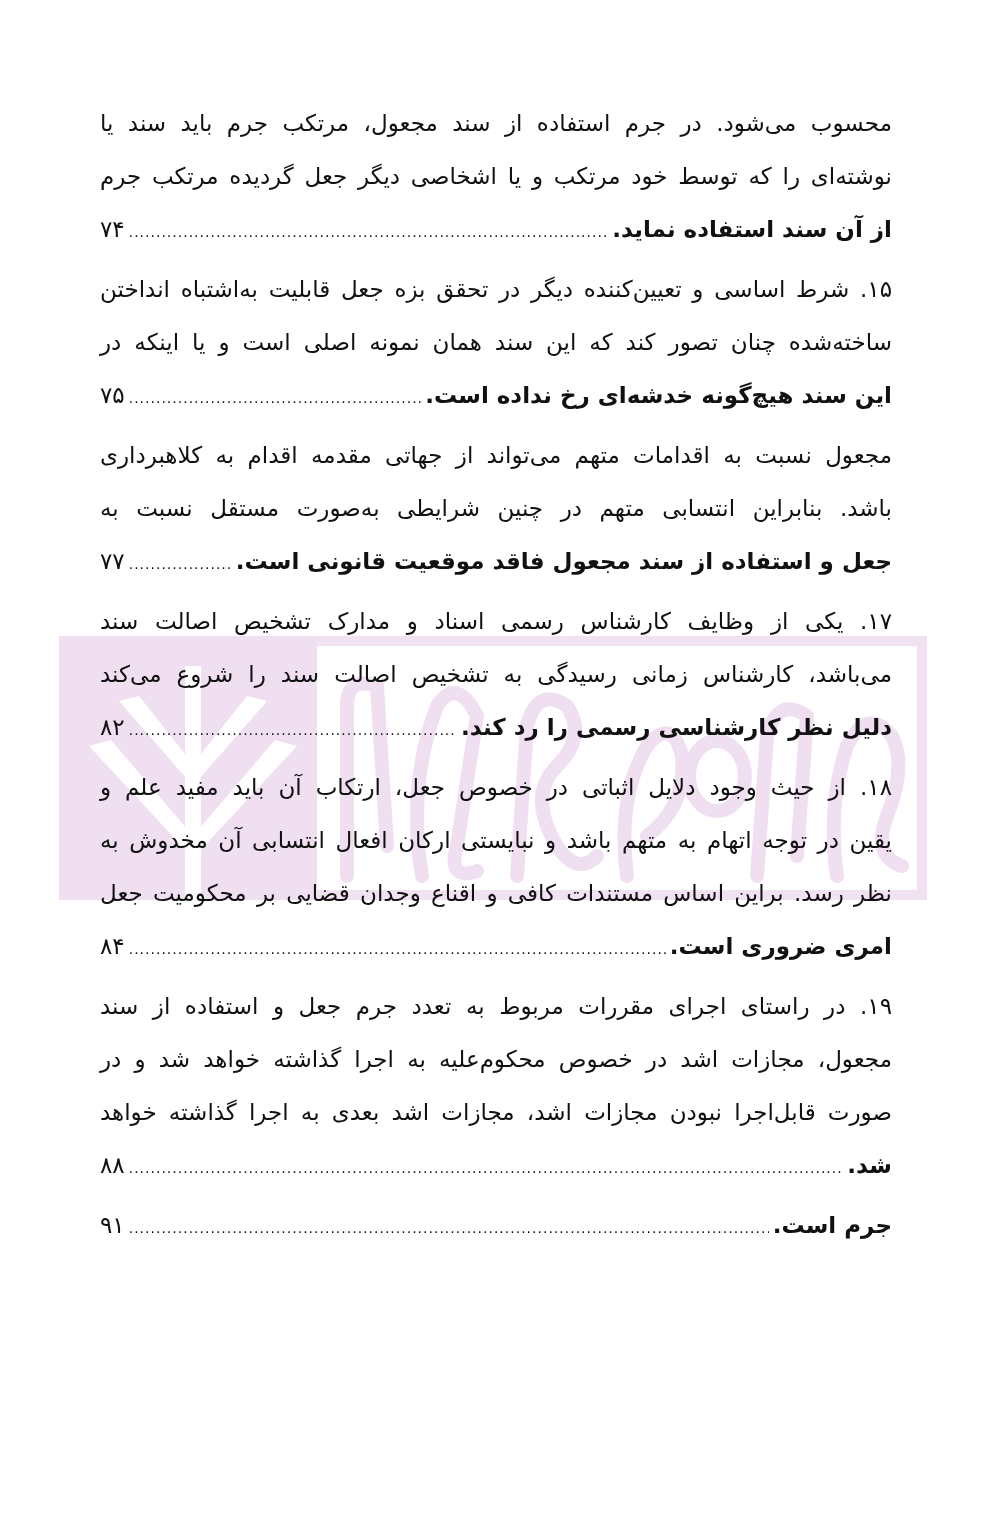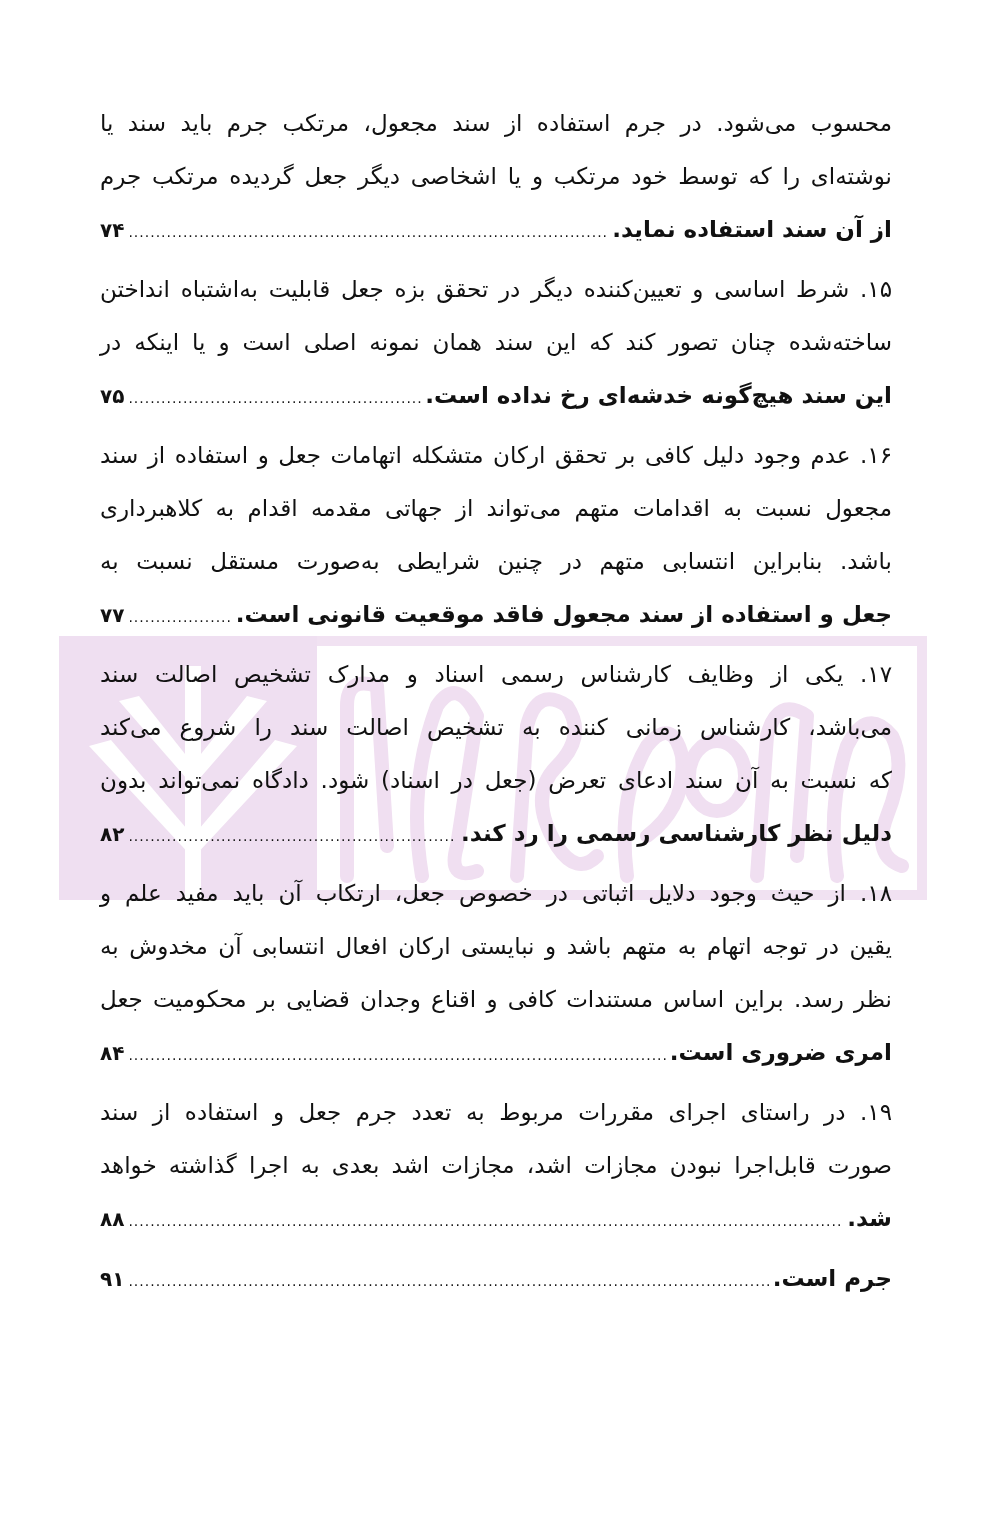--- a/index.html
+++ b/index.html
@@ -81,22 +81,22 @@
     overflow: hidden;
     white-space: nowrap;
     letter-spacing: 1px;
     font-size: 14px;
     margin: 0 4px;
     direction: ltr;
     text-align: left;
   }
   .line.last .page-num {
     flex: 0 0 auto;
-    font-size: 20px;
-    font-weight: bold;
+    font-size: 23px;
+    font-weight: normal;
   }
 </style>
 </head>
 <body>
 
 <div class="watermark">
   <div class="wm-frame"></div>
   <div class="wm-panel">
     <svg viewBox="0 0 258 264" preserveAspectRatio="none">
 
@@ -138,54 +138,53 @@
     <span class="line">۱۵. شرط اساسی و تعیین‌کننده دیگر در تحقق بزه جعل قابلیت به‌اشتباه انداختن</span>
     <span class="line">ساخته‌شده چنان تصور کند که این سند همان نمونه اصلی است و یا اینکه در</span>
     <span class="line last">
       <span class="txt">این سند هیچ‌گونه خدشه‌ای رخ نداده است.</span>
       <span class="dots">......................................................................................................................................................</span>
       <span class="page-num">۷۵</span>
     </span>
   </div>
 
   <div class="entry">
-    <span class="line">۱۶. عدم وجود دلیل کافی بر تحقق ارکان متشکله اتهامات جعل و استفاده از سند</span>
     <span class="line">مجعول نسبت به اقدامات متهم می‌تواند از جهاتی مقدمه اقدام به کلاهبرداری</span>
     <span class="line">باشد. بنابراین انتسابی متهم در چنین شرایطی به‌صورت مستقل نسبت به</span>
     <span class="line last">
       <span class="txt">جعل و استفاده از سند مجعول فاقد موقعیت قانونی است.</span>
       <span class="dots">......................................................................................................................................................</span>
       <span class="page-num">۷۷</span>
     </span>
   </div>
 
   <div class="entry">
     <span class="line">۱۷. یکی از وظایف کارشناس رسمی اسناد و مدارک تشخیص اصالت سند</span>
-    <span class="line">می‌باشد، کارشناس زمانی کننده به تشخیص اصالت سند را شروع می‌کند</span>
-    <span class="line">که نسبت به آن سند ادعای تعرض (جعل در اسناد) شود. دادگاه نمی‌تواند بدون</span>
+    <span class="line">می‌باشد، کارشناس زمانی رسیدگی به تشخیص اصالت سند را شروع می‌کند</span>
     <span class="line last">
       <span class="txt">دلیل نظر کارشناسی رسمی را رد کند.</span>
       <span class="dots">......................................................................................................................................................</span>
       <span class="page-num">۸۲</span>
     </span>
   </div>
 
   <div class="entry">
     <span class="line">۱۸. از حیث وجود دلایل اثباتی در خصوص جعل، ارتکاب آن باید مفید علم و</span>
     <span class="line">یقین در توجه اتهام به متهم باشد و نبایستی ارکان افعال انتسابی آن مخدوش به</span>
     <span class="line">نظر رسد. براین اساس مستندات کافی و اقناع وجدان قضایی بر محکومیت جعل</span>
     <span class="line last">
       <span class="txt">امری ضروری است.</span>
       <span class="dots">......................................................................................................................................................</span>
       <span class="page-num">۸۴</span>
     </span>
   </div>
 
   <div class="entry">
     <span class="line">۱۹. در راستای اجرای مقررات مربوط به تعدد جرم جعل و استفاده از سند</span>
+    <span class="line">مجعول، مجازات اشد در خصوص محکوم‌علیه به اجرا گذاشته خواهد شد و در</span>
     <span class="line">صورت قابل‌اجرا نبودن مجازات اشد، مجازات اشد بعدی به اجرا گذاشته خواهد</span>
     <span class="line last">
       <span class="txt">شد.</span>
       <span class="dots">......................................................................................................................................................</span>
       <span class="page-num">۸۸</span>
     </span>
   </div>
 
   <div class="entry">
     <span class="line last">

